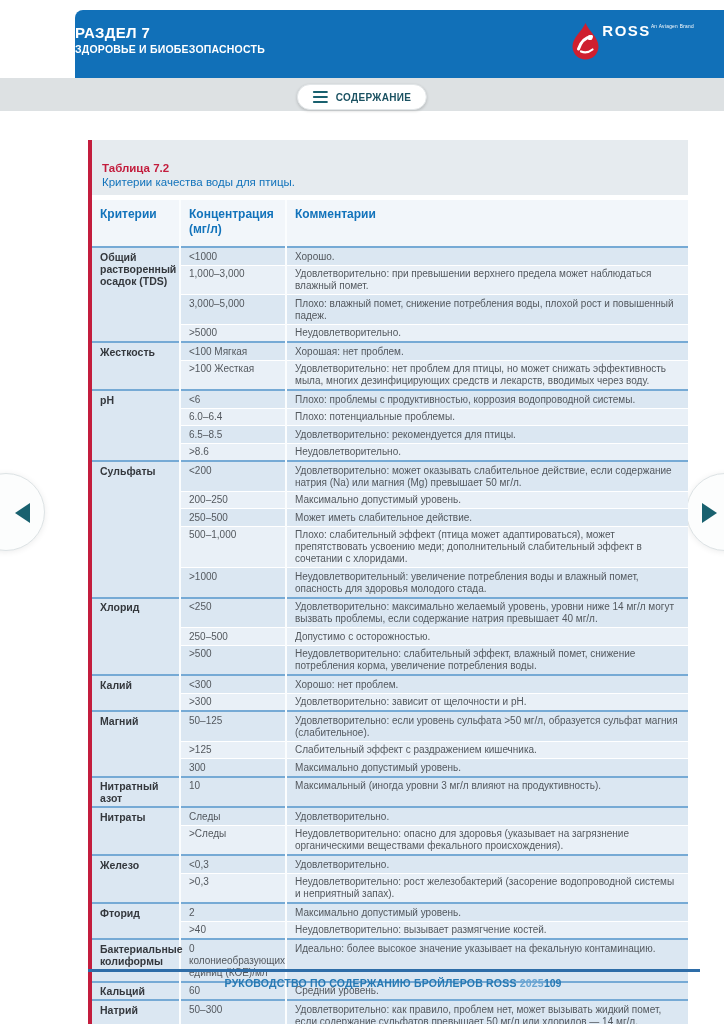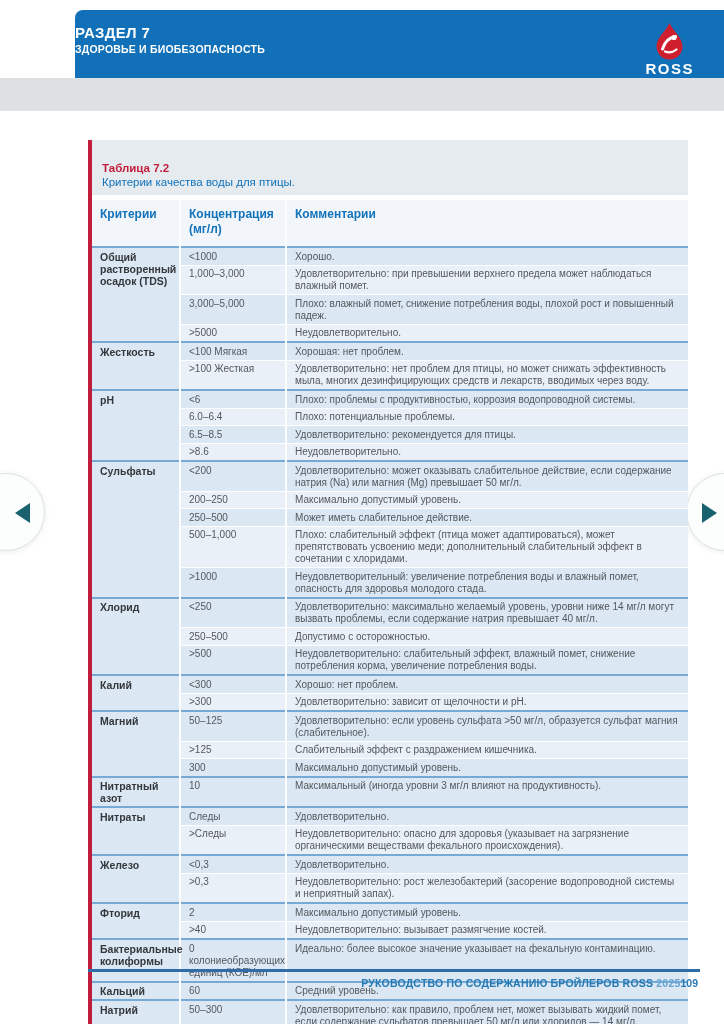--- a/index.html
+++ b/index.html
@@ -12,21 +12,21 @@
   html,body{background:#fff}
   body{font-family:"Liberation Sans","DejaVu Sans",sans-serif;width:724px;height:1024px;overflow:hidden}
   .page{position:relative;width:724px;height:1024px;background:#fff;overflow:hidden}
 
   
   .topbar{position:absolute;left:75px;right:0;top:10px;height:68px;background:var(--blue);
     border-top-left-radius:8px;display:flex;justify-content:space-between;align-items:flex-start;
     padding:14px 30px 0 0;color:#fff}
   .section-title{font-size:15px;font-weight:bold;letter-spacing:.3px}
   .section-subtitle{font-size:10.5px;font-weight:bold;margin-top:2px;letter-spacing:.2px}
-  .logo{display:flex;flex-direction:column;align-items:center;margin-top:-2px}
+  .logo{display:flex;flex-direction:row;align-items:flex-start;margin-top:-2px}
   .logo svg{display:block}
   .logo-brand{font-size:15px;font-weight:bold;letter-spacing:1.5px;line-height:1;margin-top:1px}
   .logo-tagline{font-size:4.8px;margin-top:2px;letter-spacing:.3px}
 
   
   .band{position:absolute;left:0;right:0;top:78px;height:33px;background:var(--band)}
   .pill{position:absolute;left:50%;transform:translateX(-50%);top:84px;height:26px;
     background:#fff;border:1px solid #e2e6e8;border-radius:14px;display:flex;align-items:center;gap:8px;
     padding:0 15px;box-shadow:0 1px 3px rgba(0,0,0,.18);cursor:pointer}
   .pill-label{font-size:10px;font-weight:bold;color:#1b5262;letter-spacing:.3px}
@@ -61,21 +61,21 @@
   tbody.group tr:nth-child(odd) td{background:var(--row-a)}
   tbody.group tr:nth-child(even) td{background:var(--row-b)}
   tbody.group tr + tr td{border-top:1.5px solid #fff}
   td.conc,td.comm,th.h2,th.h3{border-left:2px solid #fbfdfe}
 
   
   .footnote{margin-top:9px;font-size:11px;font-weight:bold;color:var(--blue-text);line-height:1.3}
   .fn-marker{color:var(--red)}
   footer{position:absolute;left:88px;width:612px;top:969px}
   .footer-rule{height:2.5px;background:#2e6da8}
-  .footer-row{display:flex;justify-content:flex-end;align-items:baseline;margin-top:5px}
+  .footer-row{display:flex;justify-content:center;align-items:baseline;margin-top:5px}
   .footer-title{font-size:10.5px;font-weight:bold;color:var(--footer-blue);letter-spacing:.2px}
   .footer-year{color:var(--footer-year)}
   .footer-page{font-size:10.5px;color:var(--footer-blue);font-weight:bold;padding-right:2px}
 </style>
 </head>
 <body>
 
 <div class="page">
 
   <header class="topbar">
@@ -89,20 +89,28 @@
         <path d="M9.5 27 q3.5 -11 13 -12.5" stroke="#fff" stroke-width="3" fill="none" stroke-linecap="round"></path>
         <circle cx="21" cy="15.5" r="2.6" fill="#fff"></circle>
         <path d="M12 29.5 q6 2.5 11.5 -2" stroke="#fff" stroke-width="2.2" fill="none" stroke-linecap="round"></path>
       </svg>
       <div class="logo-brand">ROSS</div>
       <div class="logo-tagline">An Aviagen Brand</div>
     </div>
   </header>
 
   <div class="band"></div>
+  <button class="pill">
+    <span class="hamburger">
+        <i></i>
+        <i></i>
+        <i></i>
+      </span>
+    <span class="pill-label">СОДЕРЖАНИЕ</span>
+  </button>
 
   <button class="nav left">
     <span class="tri"></span>
   </button>
   <button class="nav right">
     <span class="tri"></span>
   </button>
 
   <main>
     <div class="table-card">

